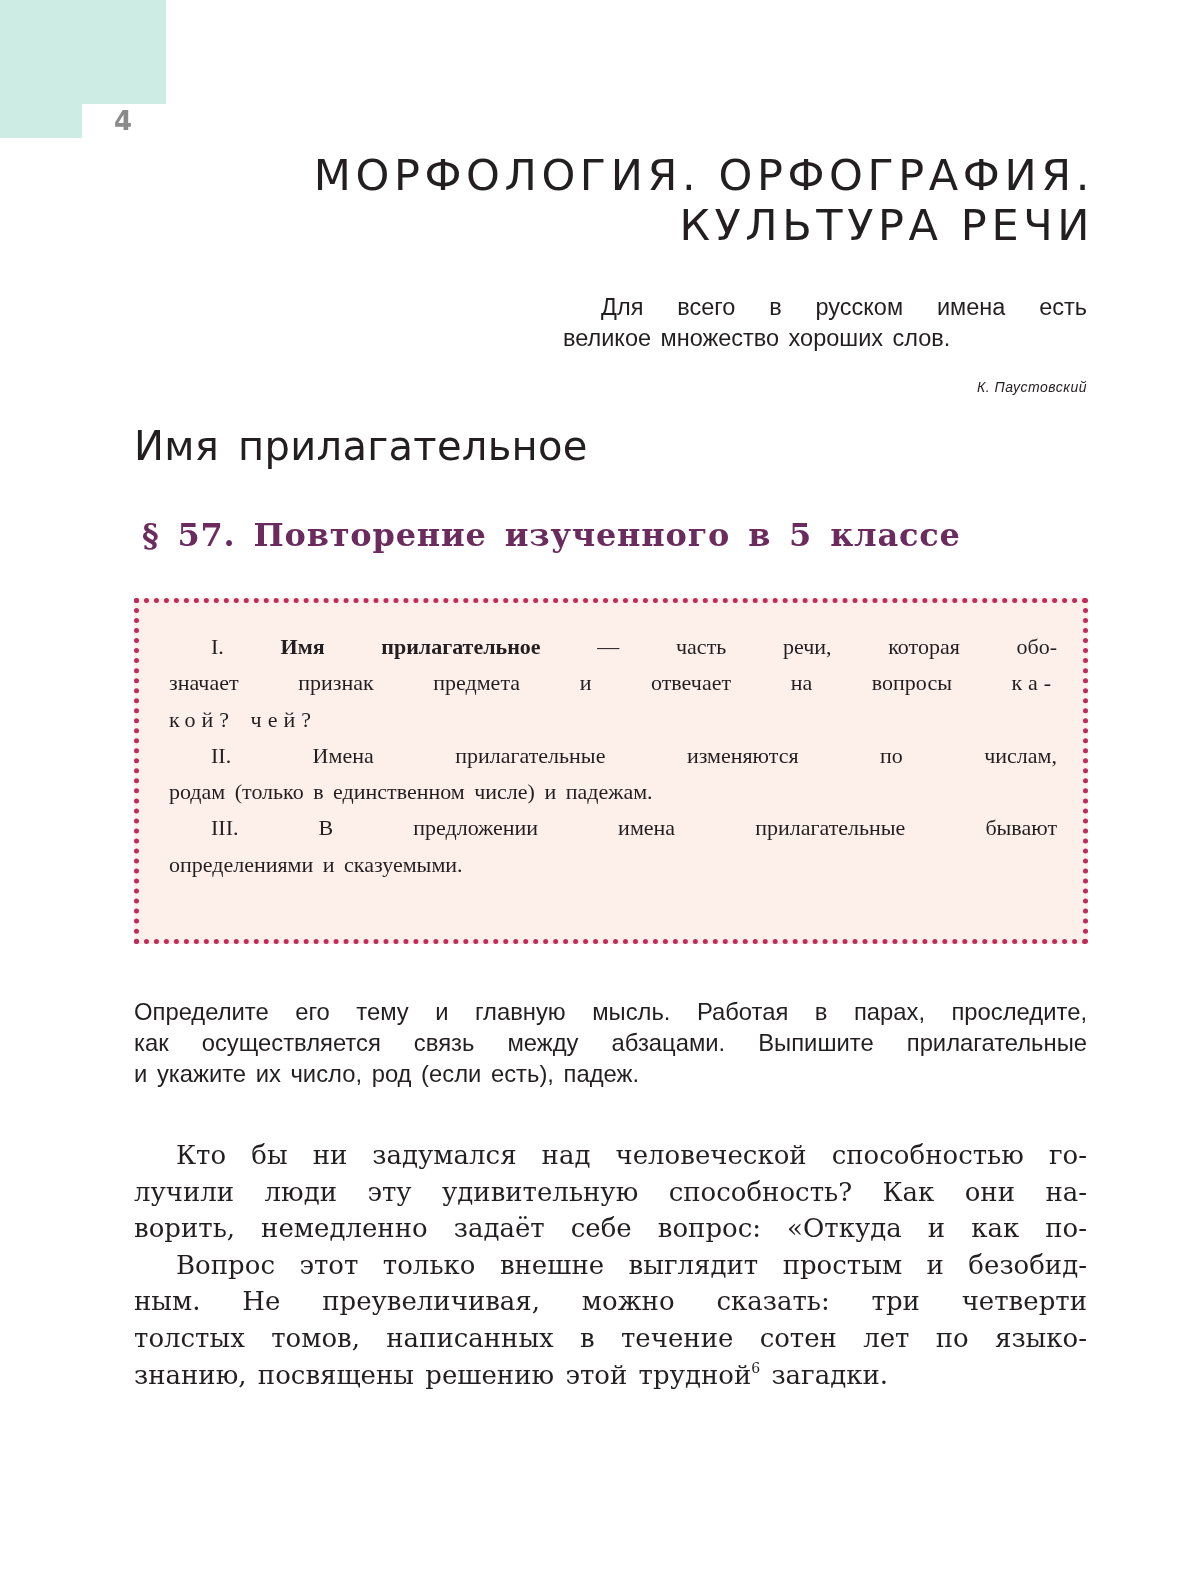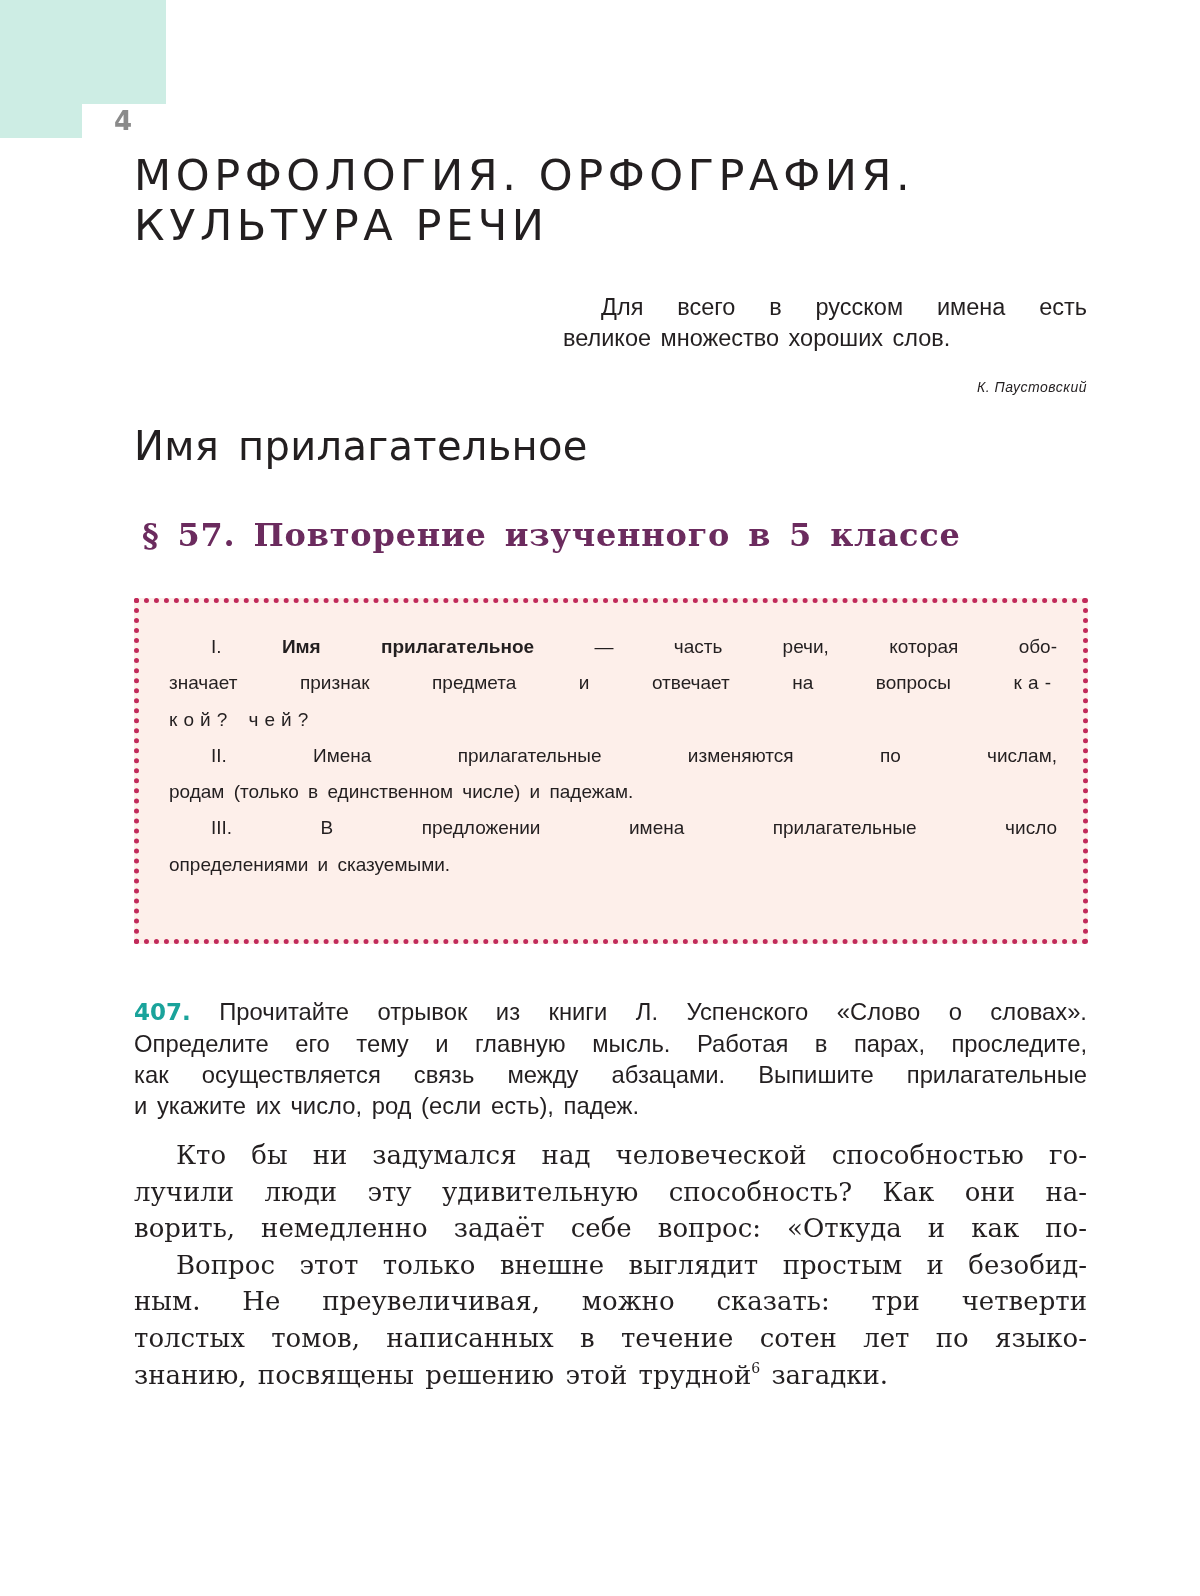--- a/index.html
+++ b/index.html
@@ -17,21 +17,21 @@
   }
   .page-number {
     position: absolute; left: 114px; top: 104px;
     font-family: "DejaVu Sans", sans-serif; font-weight: bold;
     font-size: 26px; color: #8a8a8a; line-height: 34px;
   }
   .chapter-title {
     position: absolute; left: 134px; top: 150px; width: 960px;
     font-family: "DejaVu Sans", sans-serif; font-weight: normal;
     font-size: 43px; line-height: 50px; letter-spacing: 4.6px;
-    color: #231f20; margin: 0;
+    color: #231f20; margin: 0; text-align: right;
   }
   .epigraph {
     position: absolute; left: 563px; top: 292px; width: 524px;
     font-family: "Liberation Sans", sans-serif; font-size: 23.5px;
     line-height: 31px; color: #231f20;
   }
   .epigraph-text { text-align: justify; text-align-last: left; word-spacing: 3px; }
   .epigraph-text .l1 { display: block; padding-left: 38px; text-align: justify; text-align-last: justify; }
   .epigraph-author {
     text-align: right; font-style: italic; font-size: 14px;
@@ -48,21 +48,21 @@
     font-family: "DejaVu Serif", serif; font-weight: bold; font-size: 32px;
     line-height: 46px; color: #6b2b5e; margin: 8px; letter-spacing: 0.8px; word-spacing: 6px;
   }
   .rule-box {
     position: absolute; left: 134px; top: 598px; width: 954px; height: 346px;
     box-sizing: border-box; background: #fdefea;
     border: 5px dotted #c12a5a;
   }
   .rule-text {
     position: absolute; left: 30px; top: 26px; width: 888px;
-    font-family: Liberation Sans, sans-serif; font-size: 19px;
+    font-family: Liberation Serif, serif; font-size: 22px;
     line-height: 36.3px; color: #231f20;
   }
   .rule-text p { margin: 0; text-align: justify; word-spacing: 4px; }
   .spaced { letter-spacing: 6px; }
   .rule-text .ln { display: block; text-align: justify; text-align-last: justify; }
   .rule-text .ln.last { text-align-last: left; }
   .exercise {
     position: absolute; left: 134px; top: 996px; width: 953px;
     font-family: "Liberation Sans", sans-serif; font-size: 23.8px;
     line-height: 31px; color: #231f20;
@@ -116,31 +116,27 @@
         <span>значает признак предмета и отвечает на вопросы</span>
         <span class="spaced">ка-</span>
       </span>
       <span class="ln last spaced">кой? чей?</span>
     </p>
     <p>
       <span class="ln" style="padding-left:42px;">II. Имена прилагательные изменяются по числам,</span>
       <span class="ln last">родам (только в единственном числе) и падежам.</span>
     </p>
     <p>
-      <span class="ln" style="padding-left:42px;">III. В предложении имена прилагательные число</span>
+      <span class="ln" style="padding-left:42px;">III. В предложении имена прилагательные бывают</span>
       <span class="ln last">определениями и сказуемыми.</span>
     </p>
   </div>
 </div>
 
 <div class="exercise">
-  <span class="ln">
-    <span class="exercise-number">407.</span>
-    <span>Прочитайте отрывок из книги Л. Успенского «Слово о словах».</span>
-  </span>
   <span class="ln">Определите его тему и главную мысль. Работая в парах, проследите,</span>
   <span class="ln">как осуществляется связь между абзацами. Выпишите прилагательные</span>
   <span class="ln last">и укажите их число, род (если есть), падеж.</span>
 </div>
 
 <div class="reading">
   <div>
     <span class="ln first">Кто бы ни задумался над человеческой способностью го-</span>
     <span class="ln">лучили люди эту удивительную способность? Как они на-</span>
     <span class="ln">ворить, немедленно задаёт себе вопрос: «Откуда и как по-</span>

